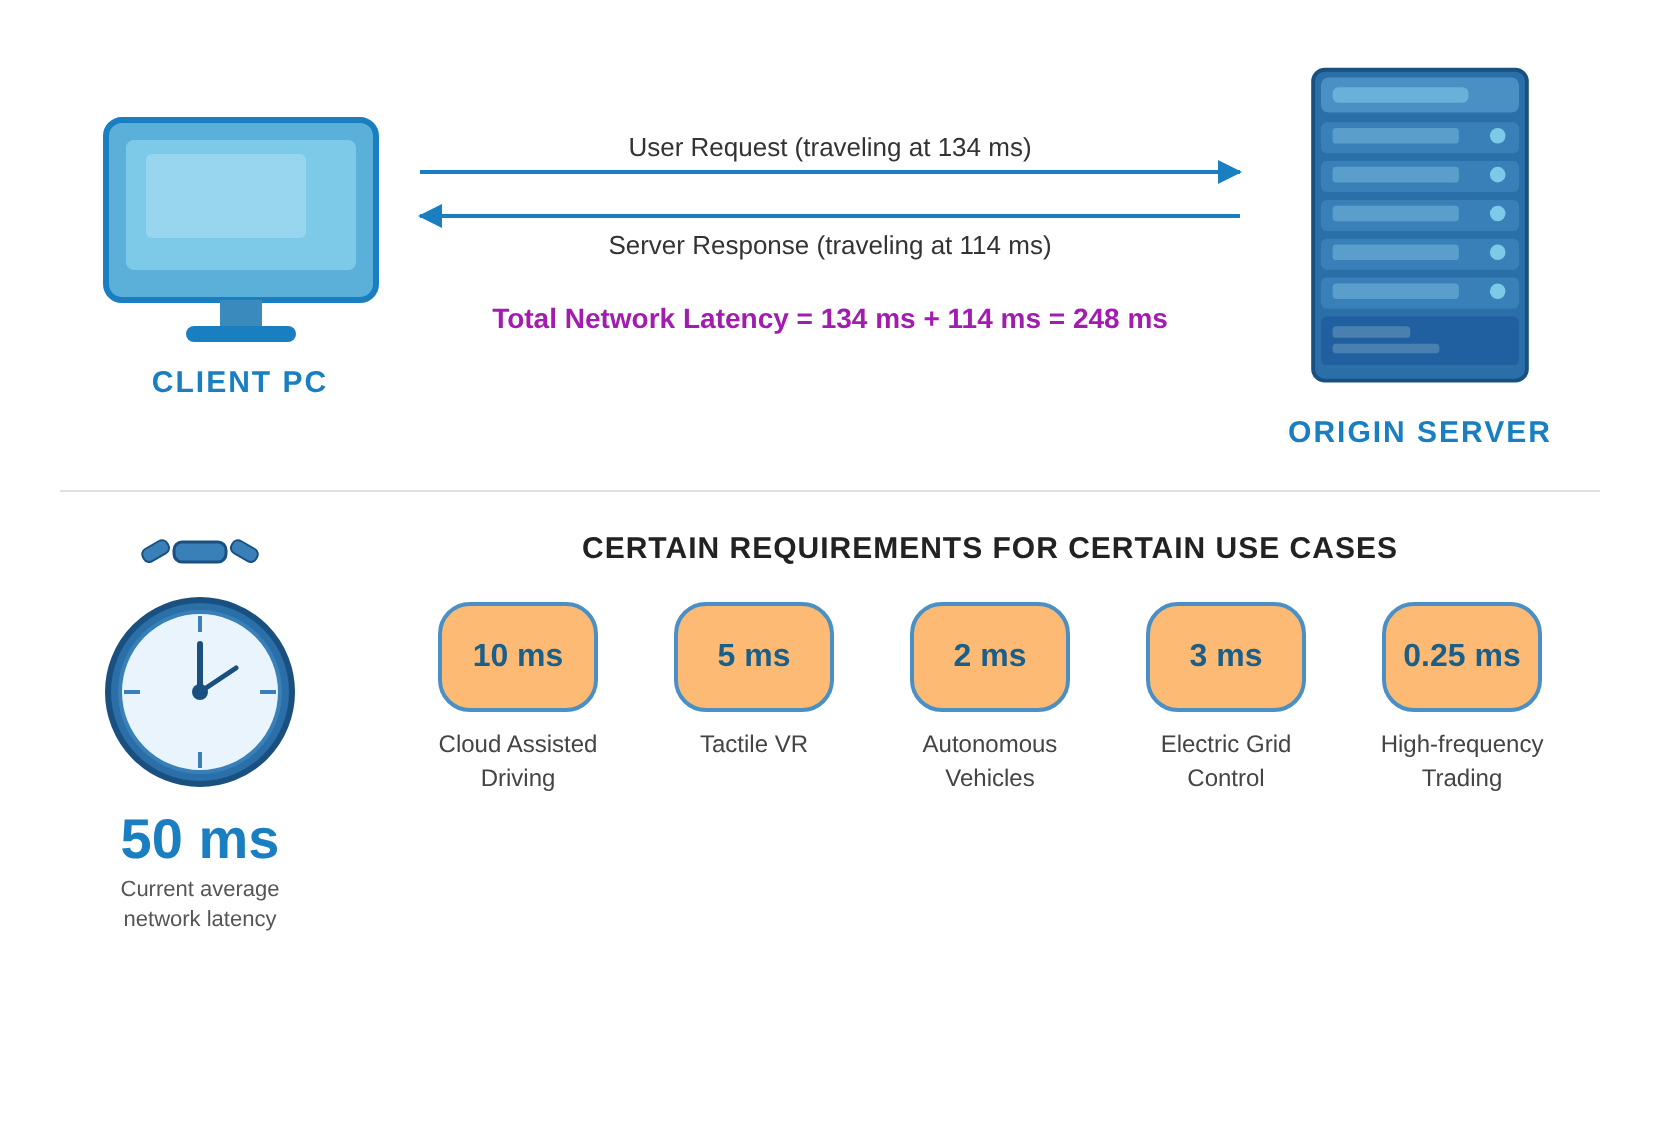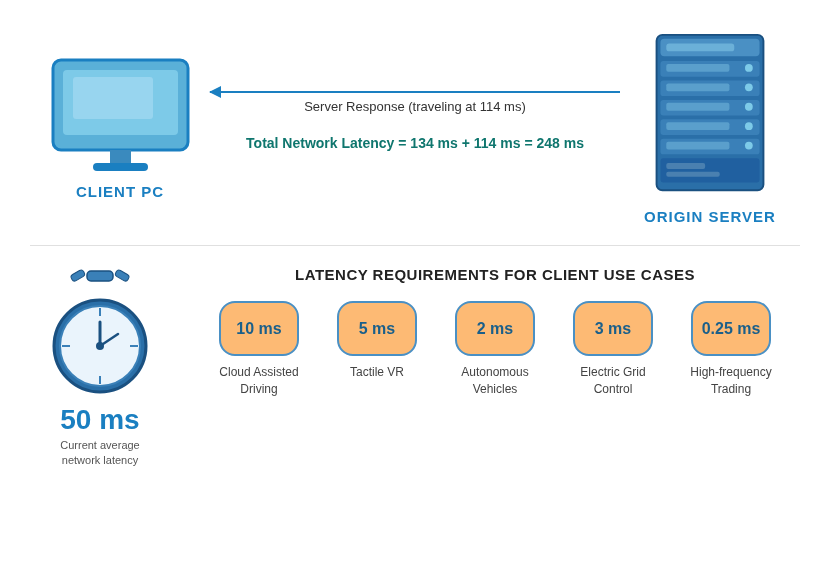--- a/index.html
+++ b/index.html
@@ -69,21 +69,21 @@
       color: #333;
       text-align: center;
       margin-bottom: 4px;
       width: 100%;
     }
 
     .latency-text {
       text-align: center;
       font-size: 14px;
       font-weight: 700;
-      color: #0f766e;
+      color: #a21caf;
       line-height: 1.5;
       margin-top: 15px;
     }
 
     
     .divider {
       border: none;
       border-top: 1.5px solid #e0e0e0;
       margin: 0 30px;
     }
@@ -192,20 +192,26 @@
 
       <rect x="62" y="95" width="21" height="14" fill="#3a8abe"></rect>
 
       <rect x="45" y="108" width="55" height="8" rx="4" fill="#1a7fc1"></rect>
     </svg>
     <span class="label-text">CLIENT PC</span>
   </div>
 
   <div class="arrow-area">
 
+    <div style="width:100%; display:flex; flex-direction:column; align-items:center; margin-bottom:10px;">
+      <span class="arrow-label">User Request (traveling at 134 ms)</span>
+      <div style="width:100%; position:relative; height:2px; background:#1a7fc1;">
+        <div style="position:absolute; right:-1px; top:-5px; border-left:12px solid #1a7fc1; border-top:6px solid transparent; border-bottom:6px solid transparent;"></div>
+      </div>
+    </div>
 
     <div style="width:100%; display:flex; flex-direction:column; align-items:center; margin-top:10px;justify-content:center;">
       <div style="width:100%; position:relative; height:2px; background:#1a7fc1; margin-bottom:6px;">
         <div style="position:absolute; left:-1px; top:-5px; border-right:12px solid #1a7fc1; border-top:6px solid transparent; border-bottom:6px solid transparent;"></div>
       </div>
       <span class="arrow-label">Server Response (traveling at 114 ms)</span>
     </div>
 
     <div class="latency-text">
       <span>Total Network Latency = 134 ms + 114 ms = 248 ms</span><br>
@@ -274,21 +280,21 @@
 
       <line x1="60" y1="80" x2="78" y2="68" stroke="#1a5080" stroke-width="2.5" stroke-linecap="round"></line>
 
       <circle cx="60" cy="80" r="4" fill="#1a5080"></circle>
     </svg>
     <span class="stopwatch-value">50 ms</span>
     <span class="stopwatch-label">Current average<br>network latency</span>
   </div>
 
   <div class="usecases-area">
-    <div class="usecases-title">LATENCY REQUIREMENTS FOR CLIENT USE CASES</div>
+    <div class="usecases-title">CERTAIN REQUIREMENTS FOR CERTAIN USE CASES</div>
     <div class="usecases-grid">
     <div class="usecase-item">
           <div class="usecase-badge">10 ms</div>
           <div class="usecase-label">Cloud Assisted Driving</div>
         </div>
         <div class="usecase-item">
           <div class="usecase-badge">5 ms</div>
           <div class="usecase-label">Tactile VR</div>
         </div>
         <div class="usecase-item">

